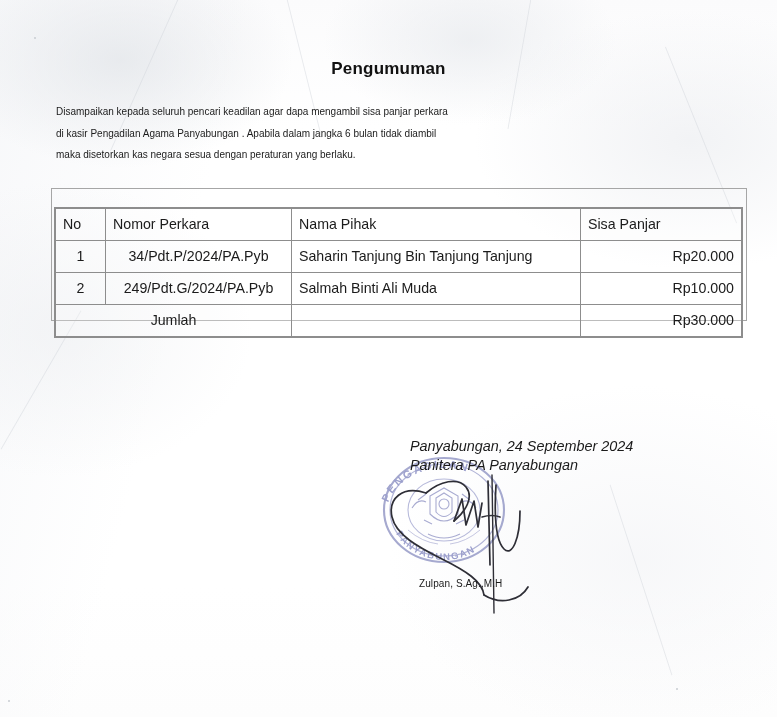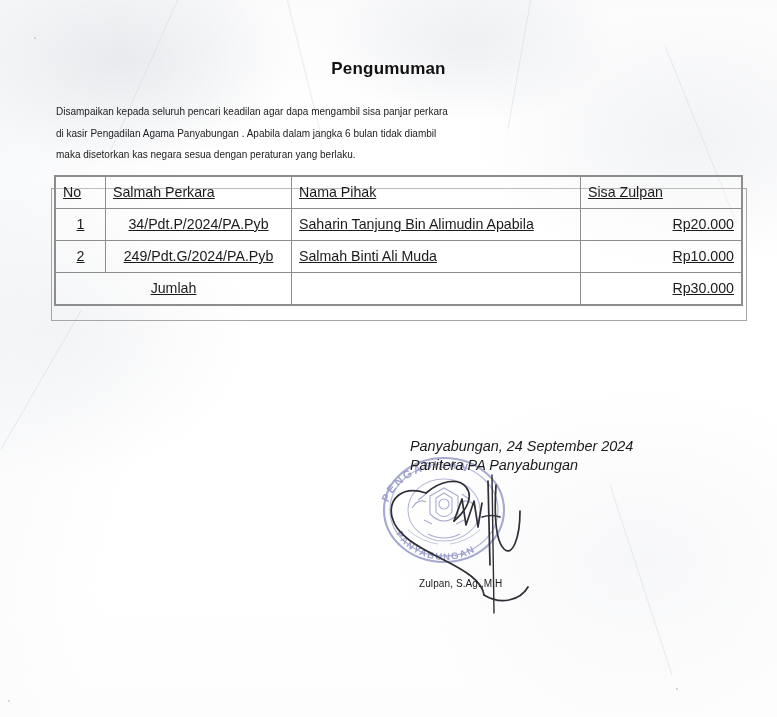--- a/index.html
+++ b/index.html
@@ -73,23 +73,22 @@
     font-size: 10px;
     line-height: 21.5px;
     color: #1b1b1b;
     white-space: pre-line;
   }
 
   
   #panjar-table-wrap {
     position: absolute;
     left: 55px;
-    top: 176px;
+    top: 208px;
     width: 552px;
-    text-decoration: underline;
   }
   table.panjar {
     border-collapse: collapse;
     width: 686px;
     table-layout: fixed;
     font-size: 14.2px;
     color: #1b1b1b;
     background: rgba(255,255,255,0.25);
     box-shadow: 0 0 0 1px #8d8d8d;
   }
@@ -186,28 +185,28 @@
     <table class="panjar">
       <colgroup>
         <col class="col-no">
         <col class="col-perkara">
         <col class="col-nama">
         <col class="col-sisa">
       </colgroup>
       <tbody>
         <tr>
           <td class="c-left">No</td>
-          <td class="c-left">Salmah Perkara</td>
+          <td class="c-left">Nomor Perkara</td>
           <td class="c-left">Nama Pihak</td>
-          <td class="c-left">Sisa Zulpan</td>
+          <td class="c-left">Sisa Panjar</td>
         </tr>
         <tr>
           <td class="c-center">1</td>
           <td class="c-center">34/Pdt.P/2024/PA.Pyb</td>
-          <td class="c-left">Saharin Tanjung Bin Alimudin Apabila</td>
+          <td class="c-left">Saharin Tanjung Bin Tanjung Tanjung</td>
           <td class="c-right">Rp20.000</td>
         </tr>
         <tr>
           <td class="c-center">2</td>
           <td class="c-center">249/Pdt.G/2024/PA.Pyb</td>
           <td class="c-left">Salmah Binti Ali Muda</td>
           <td class="c-right">Rp10.000</td>
         </tr>
         <tr>
           <td class="c-center" colspan="2">Jumlah</td>

